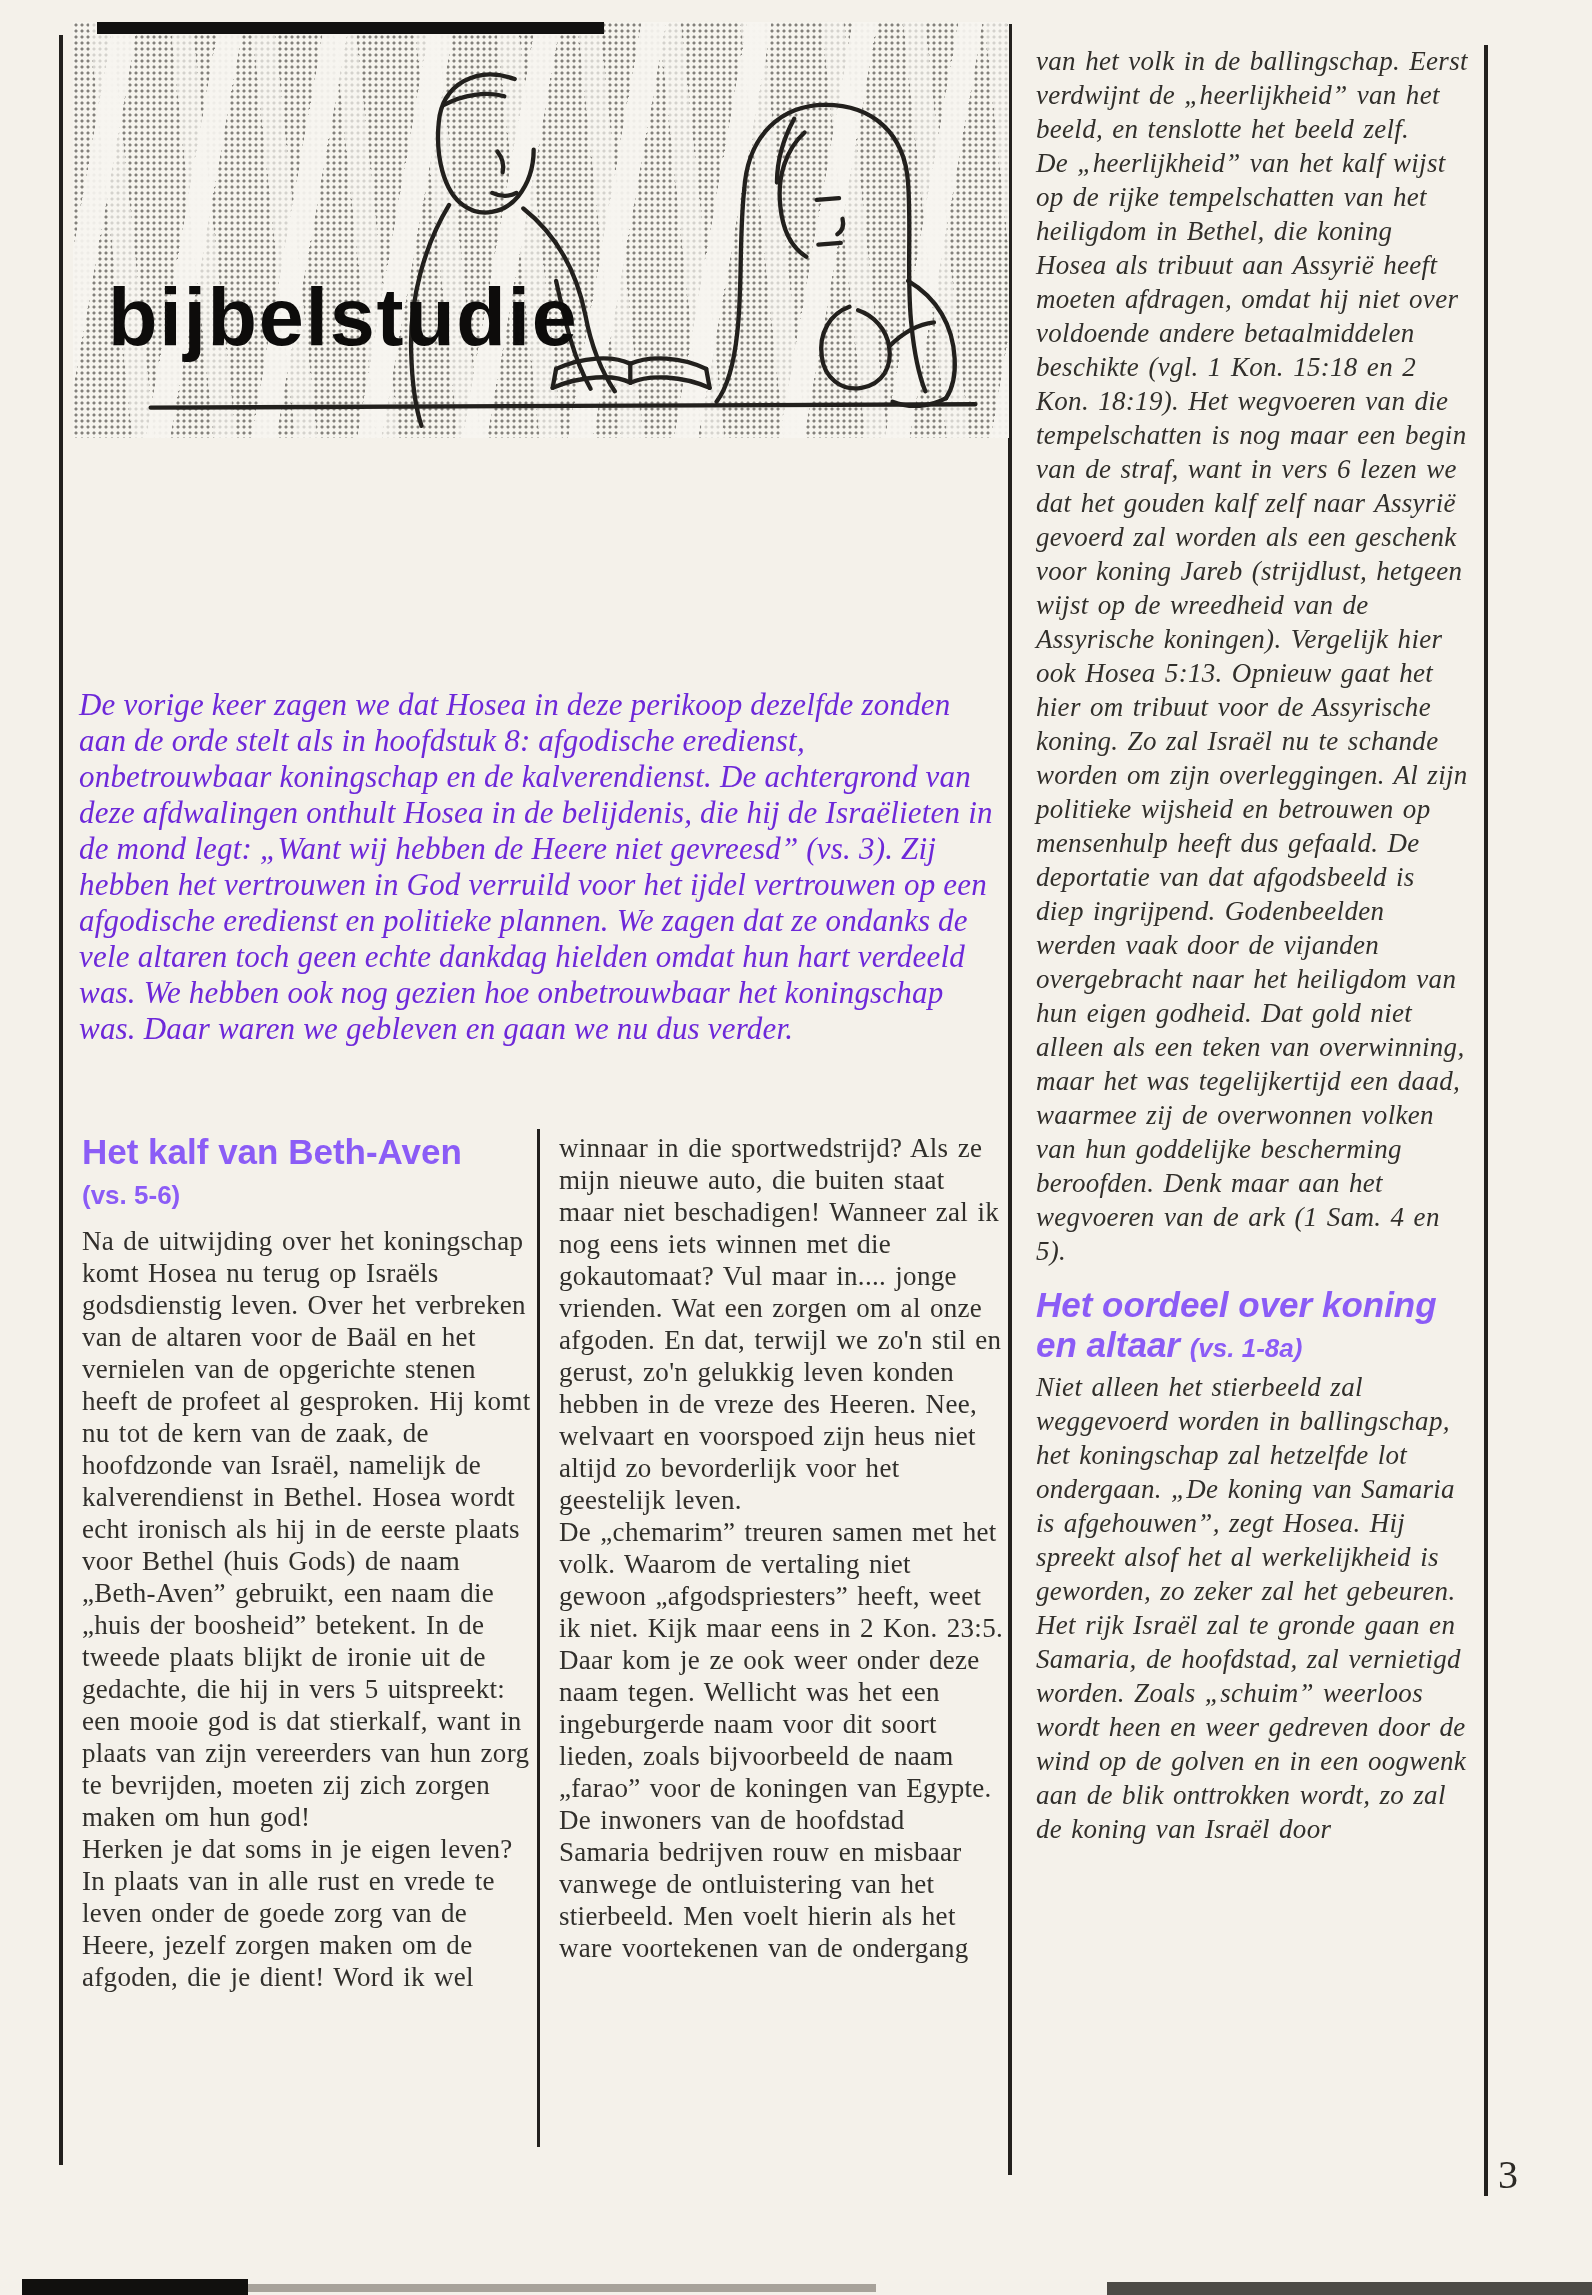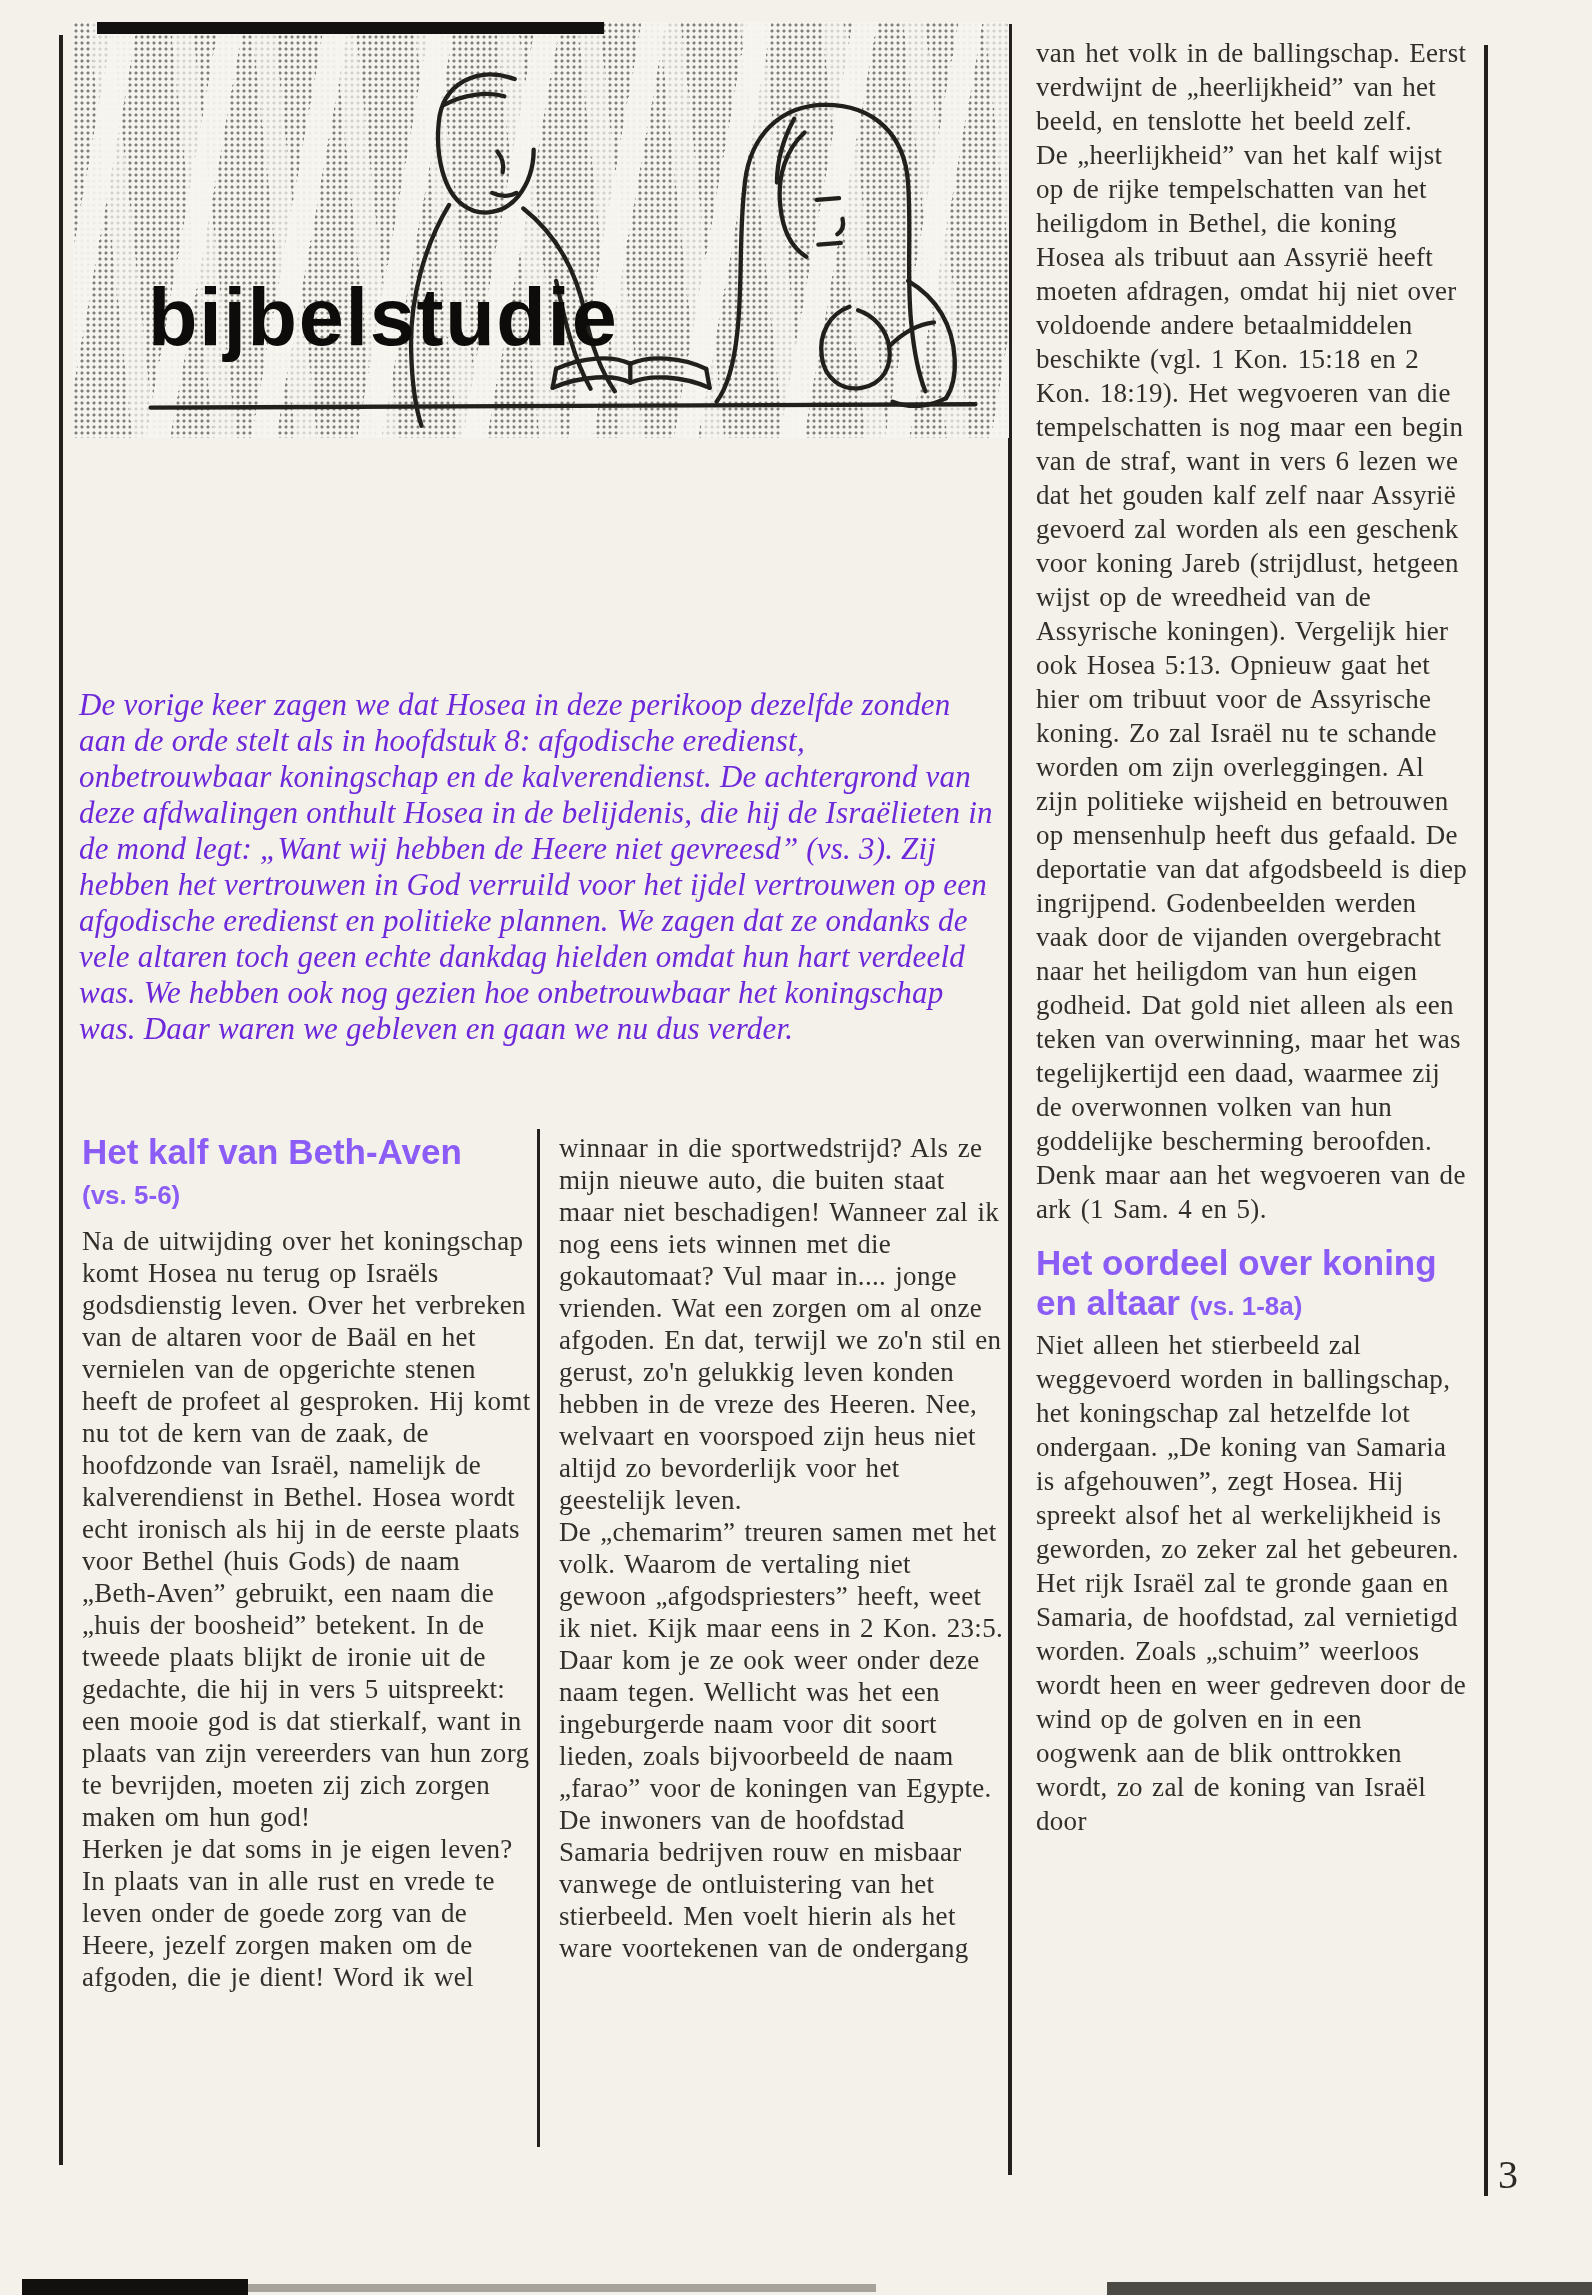--- a/index.html
+++ b/index.html
@@ -31,21 +31,20 @@
       radial-gradient(circle, rgba(48,45,40,0.58) 1.3px, rgba(48,45,40,0) 1.8px);
     background-size:auto, auto, 6px 6px;
   }
   .header-topbar{position:absolute;left:24px;top:0;width:507px;height:11.2px;background:#121110;}
   .figures{position:absolute;inset:0;}
   .logo{
     position:absolute;left:35px;top:249px;
     font-family:"Liberation Sans", sans-serif;
     font-weight:bold;font-size:81px;letter-spacing:1.7px;
     color:#0d0c0b;
-    margin-left:40px;
   }
 
   
   .title{
     position:absolute;left:79px;top:430px;width:949px;
     font-family:"Liberation Serif", serif;
     font-weight:bold;font-size:86px;line-height:110px;
     letter-spacing:-1.7px;color:#181613;
   }
   .subtitle{
@@ -62,21 +61,21 @@
     position:absolute;left:79px;top:687px;width:925px;
     font-style:italic;font-size:31px;line-height:36px;
     letter-spacing:0.2px;color:#6d28d9;
     white-space:pre-line;
   }
 
   .col{position:absolute;font-size:27px;line-height:32px;letter-spacing:0.3px;word-spacing:2.2px;color:#312f2b;}
   .col .body{white-space:pre-line;}
   .col1{left:82px;top:1132px;width:450px;}
   .col2{left:559px;top:1132px;width:444px;}
-  .col3{left:1036px;top:36px;width:433px;line-height:34px;}
+  .col3{left:1036px;top:44px;width:433px;line-height:34px;font-style:italic;}
 
   .colhead{
     font-family:"Liberation Sans", sans-serif;
     font-weight:bold;font-size:35px;line-height:40px;
     color:#8b5cf6;letter-spacing:0;word-spacing:0;
     margin-bottom:10.4px;
   }
   .colhead .verse{font-size:26px;}
   .c3head{margin-top:17.3px;margin-bottom:2px;}
 

